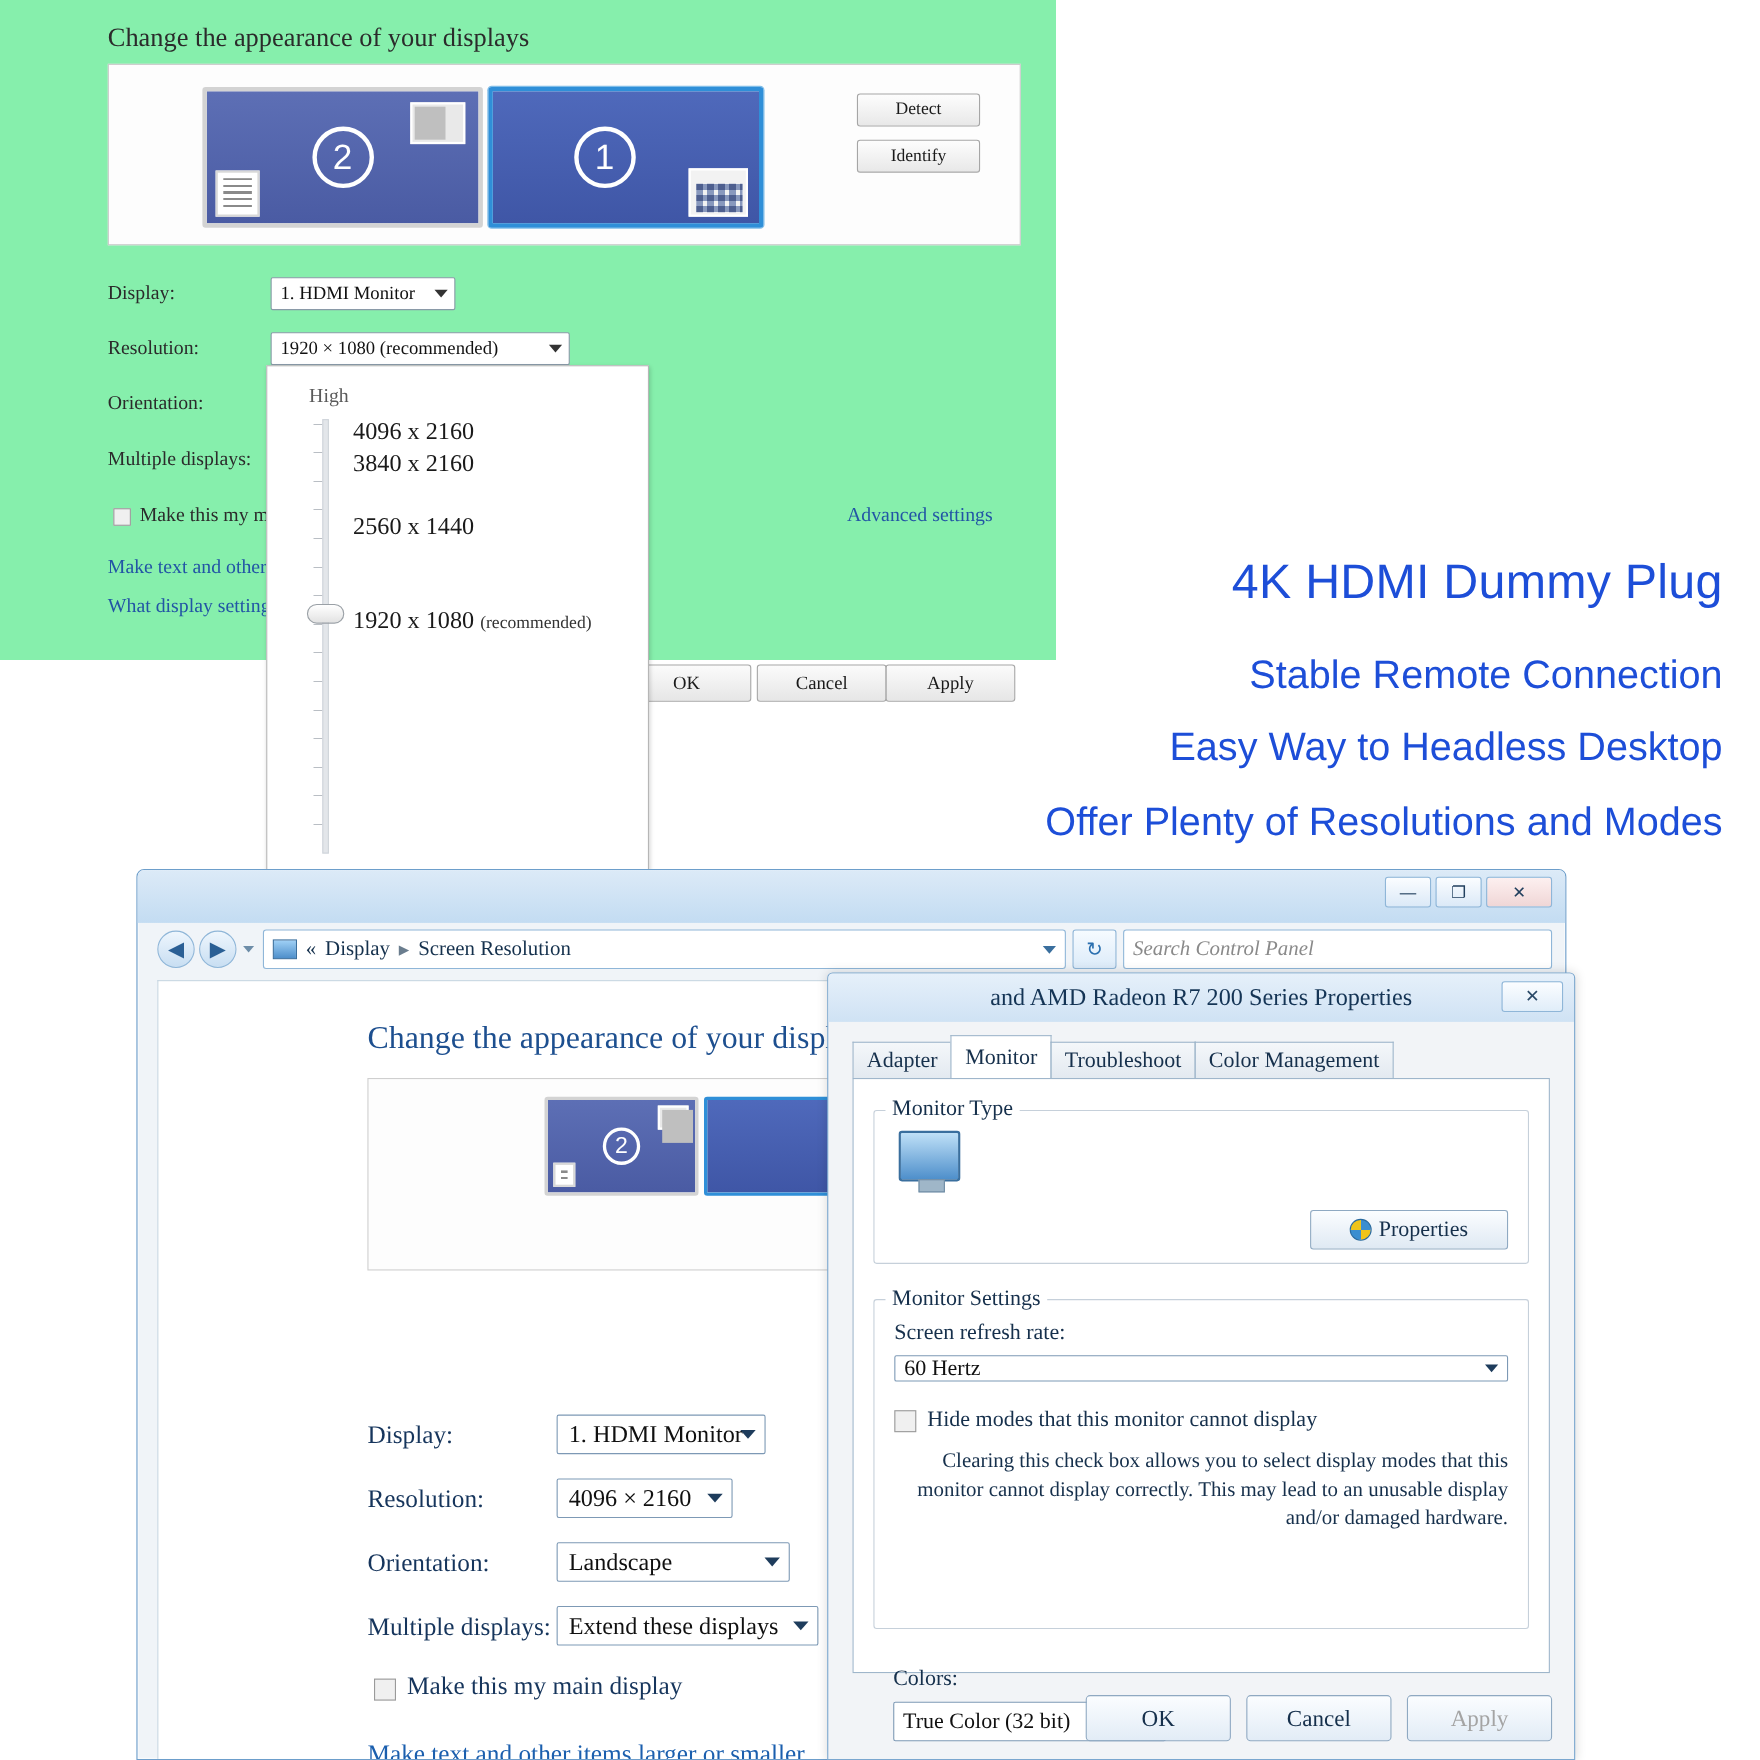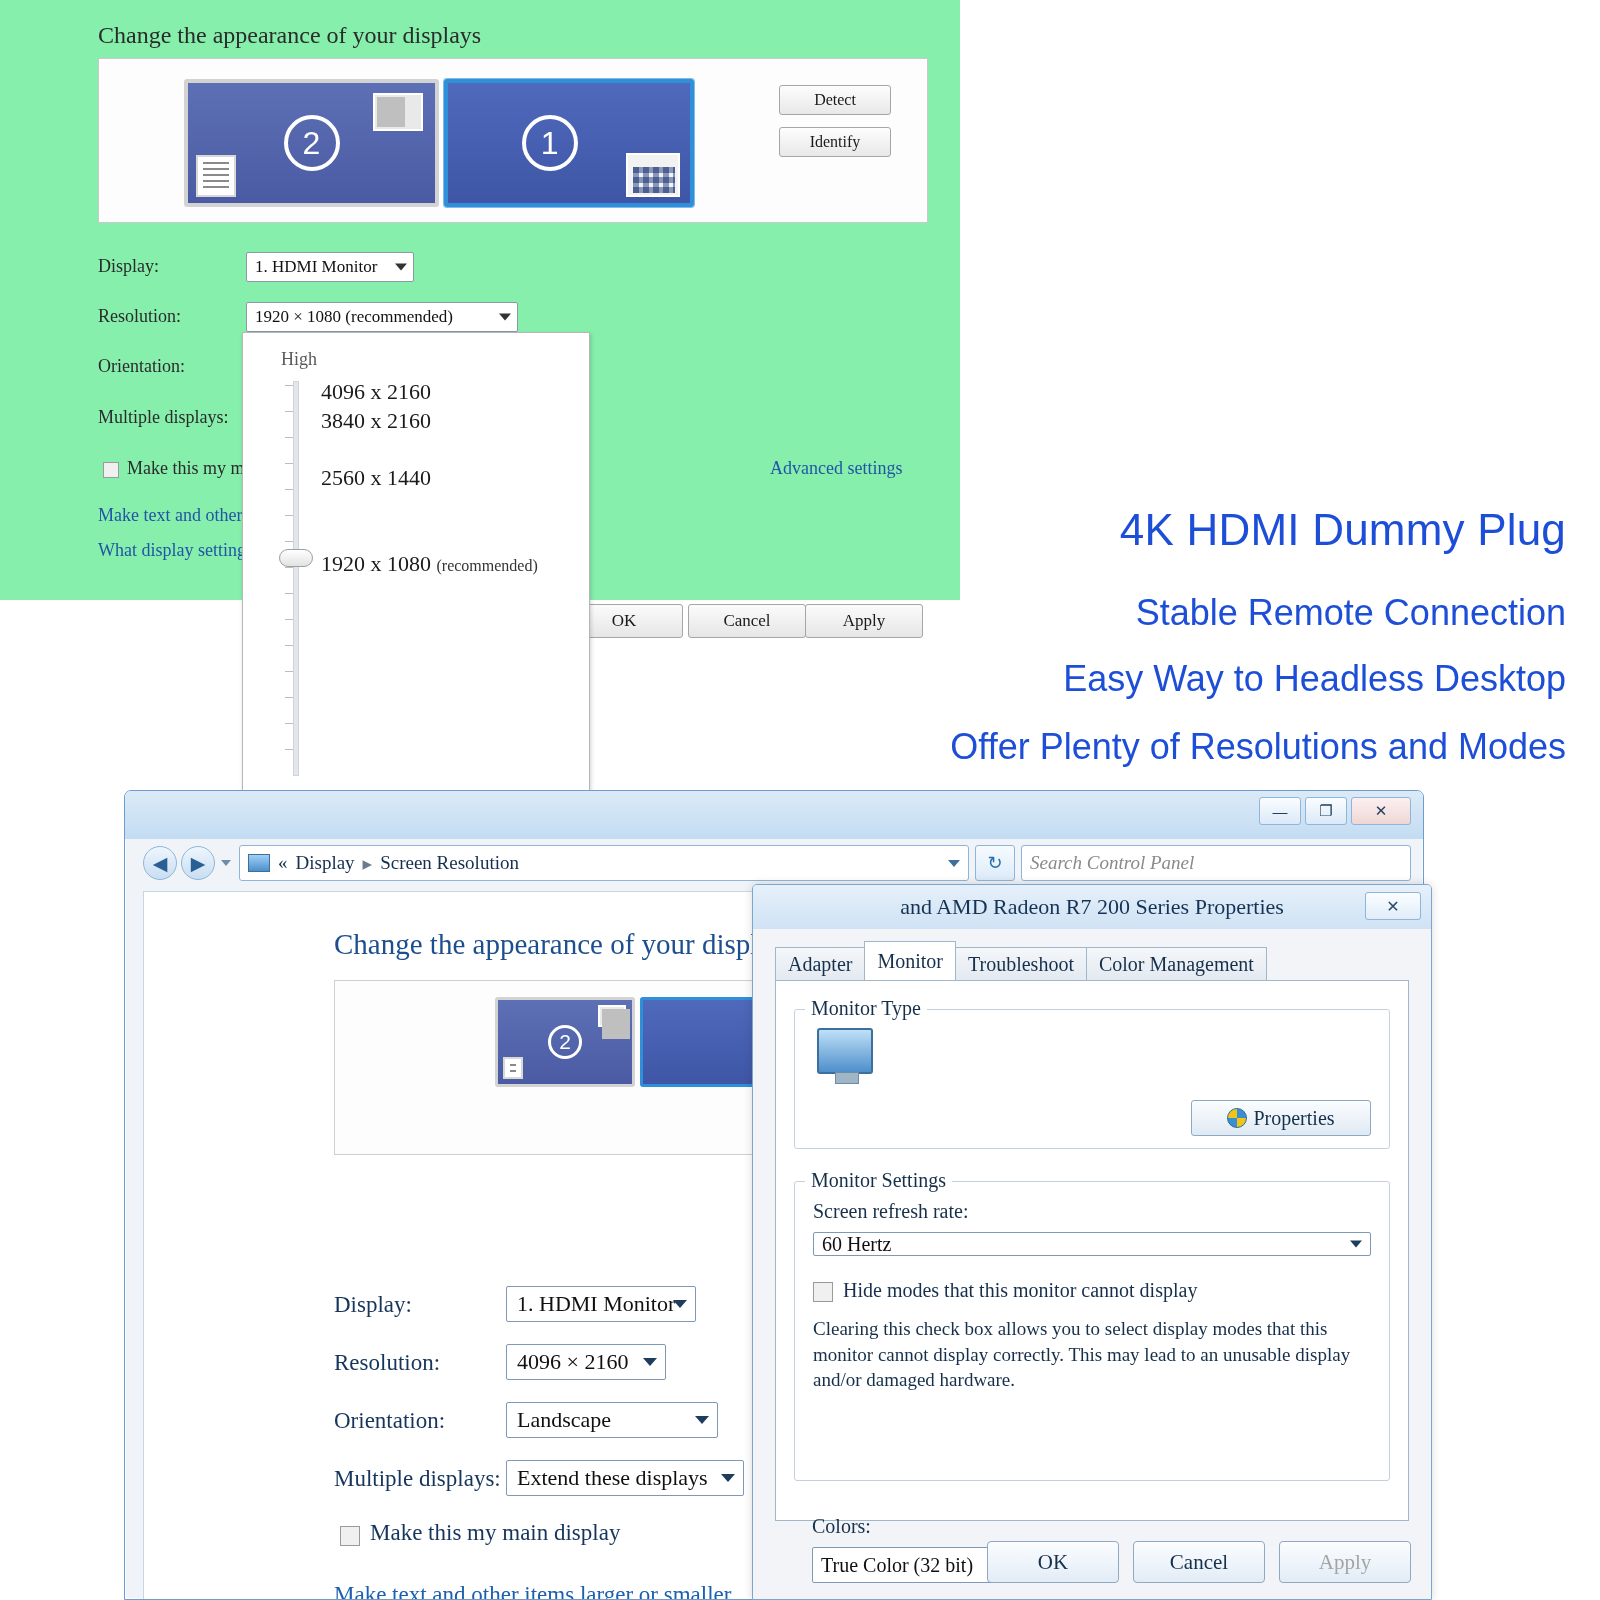--- a/index.html
+++ b/index.html
@@ -328,21 +328,21 @@
     background: linear-gradient(#f4f7fa,#e2e9f0); font-size: 20px; color: #16304c;
     display: flex; align-items: center; font-family: "Liberation Serif", serif;
     margin-right: -1px;
   }
   .tab.active { background: #ffffff; height: 40px; font-weight: normal; }
   .tabpage {
     position: absolute; left: 22px; top: 95px; right: 22px; bottom: 78px;
     background: #ffffff; border: 1px solid #9fb6cb;
   }
   .group {
-    position: absolute; border: 1px solid #c6d0da; border-radius: 3px;
+    position: absolute; border: 1px solid #c6d0da; border-radius: 3px; text-align: right;
   }
   .group > .legend {
     position: absolute; left: 10px; top: -13px; background: #ffffff; padding: 0 6px;
     font-size: 20px; color: #16304c; font-family: "Liberation Serif", serif;
   }
   .g-type { left: 18px; top: 28px; right: 18px; height: 140px; }
   .g-settings { left: 18px; top: 200px; right: 18px; height: 300px; }
   .monitor-glyph {
     position: absolute; left: 22px; top: 18px; width: 56px; height: 46px;
     background: linear-gradient(#bfe0f7,#4e8fcb); border: 2px solid #3a6f9e; border-radius: 3px;

